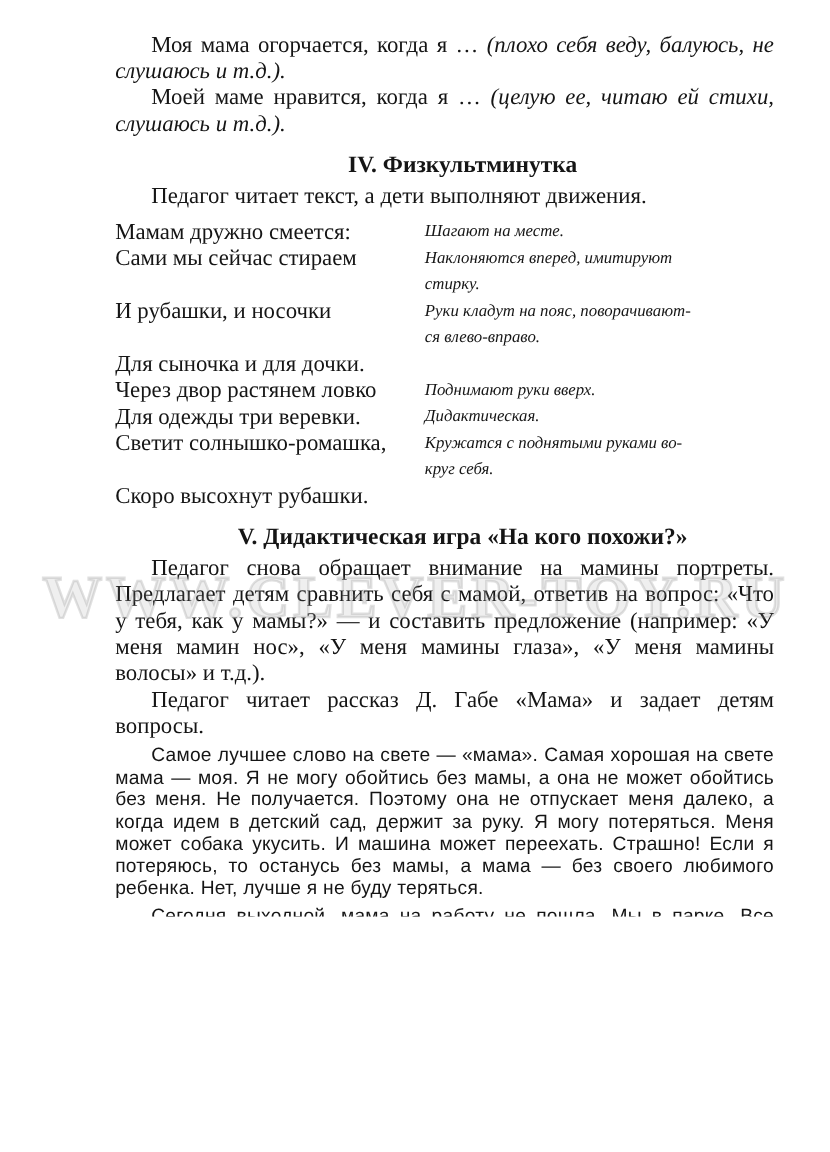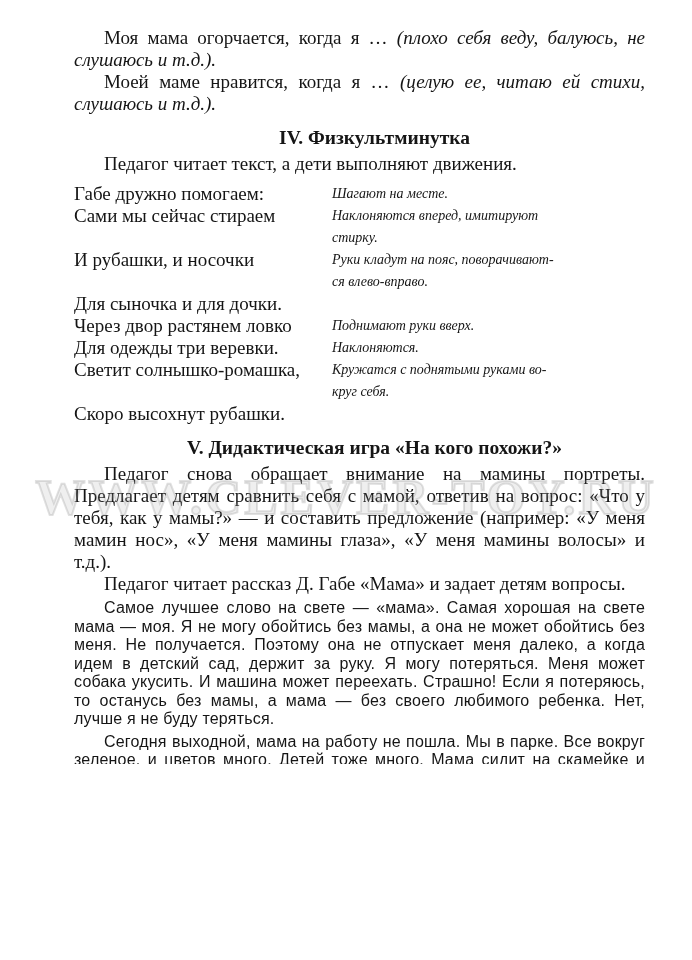--- a/index.html
+++ b/index.html
@@ -4,21 +4,21 @@
 <style>
   html,body{margin:0;padding:0;background:#ffffff;}
   .page{
     position:relative;
     width:692px;height:764px;
     box-sizing:border-box;
     background:#ffffff;
     color:#151515;
     font-family:"Liberation Serif", serif;
     overflow:hidden;
-    padding:27px 47px 0 74px;
+    padding:27px 47px 0 96px;
   }
   .para{
     font-size:19px;line-height:22px;
     margin:0;text-indent:30px;text-align:justify;
   }
   .heading{
     font-size:19.5px;line-height:23px;font-weight:bold;
     margin:11px 0 4px 0;text-indent:30px;text-align:center;
   }
   .extable{margin-top:8px;}
@@ -61,21 +61,21 @@
   <p class="para"><span>Моя мама огорчается, когда я … </span><i>(плохо себя веду, балуюсь, не слушаюсь и т.д.).</i></p>
 
   <p class="para"><span>Моей маме нравится, когда я … </span><i>(целую ее, читаю ей стихи, слушаюсь и т.д.).</i></p>
 
   <h3 class="heading">IV. Физкультминутка</h3>
 
   <p class="para">Педагог читает текст, а дети выполняют движения.</p>
 
   <div class="extable">
     <div class="exrow">
-      <div class="exline">Габе дружно помогаем:</div>
+      <div class="exline">Мамам дружно смеется:</div>
       <div class="exaction">Шагают на месте.</div>
     </div>
     <div class="exrow">
       <div class="exline">Сами мы сейчас стираем</div>
       <div class="exaction">Наклоняются вперед, имитируют
 стирку.</div>
     </div>
     <div class="exrow">
       <div class="exline">И рубашки, и носочки</div>
       <div class="exaction">Руки кладут на пояс, поворачивают-
@@ -83,21 +83,21 @@
     </div>
     <div class="exrow">
       <div class="exline">Для сыночка и для дочки.</div>
     </div>
     <div class="exrow">
       <div class="exline">Через двор растянем ловко</div>
       <div class="exaction">Поднимают руки вверх.</div>
     </div>
     <div class="exrow">
       <div class="exline">Для одежды три веревки.</div>
-      <div class="exaction">Наклоняются.</div>
+      <div class="exaction">Дидактическая.</div>
     </div>
     <div class="exrow">
       <div class="exline">Светит солнышко-ромашка,</div>
       <div class="exaction">Кружатся с поднятыми руками во-
 круг себя.</div>
     </div>
     <div class="exrow">
       <div class="exline">Скоро высохнут рубашки.</div>
     </div>
   </div>

